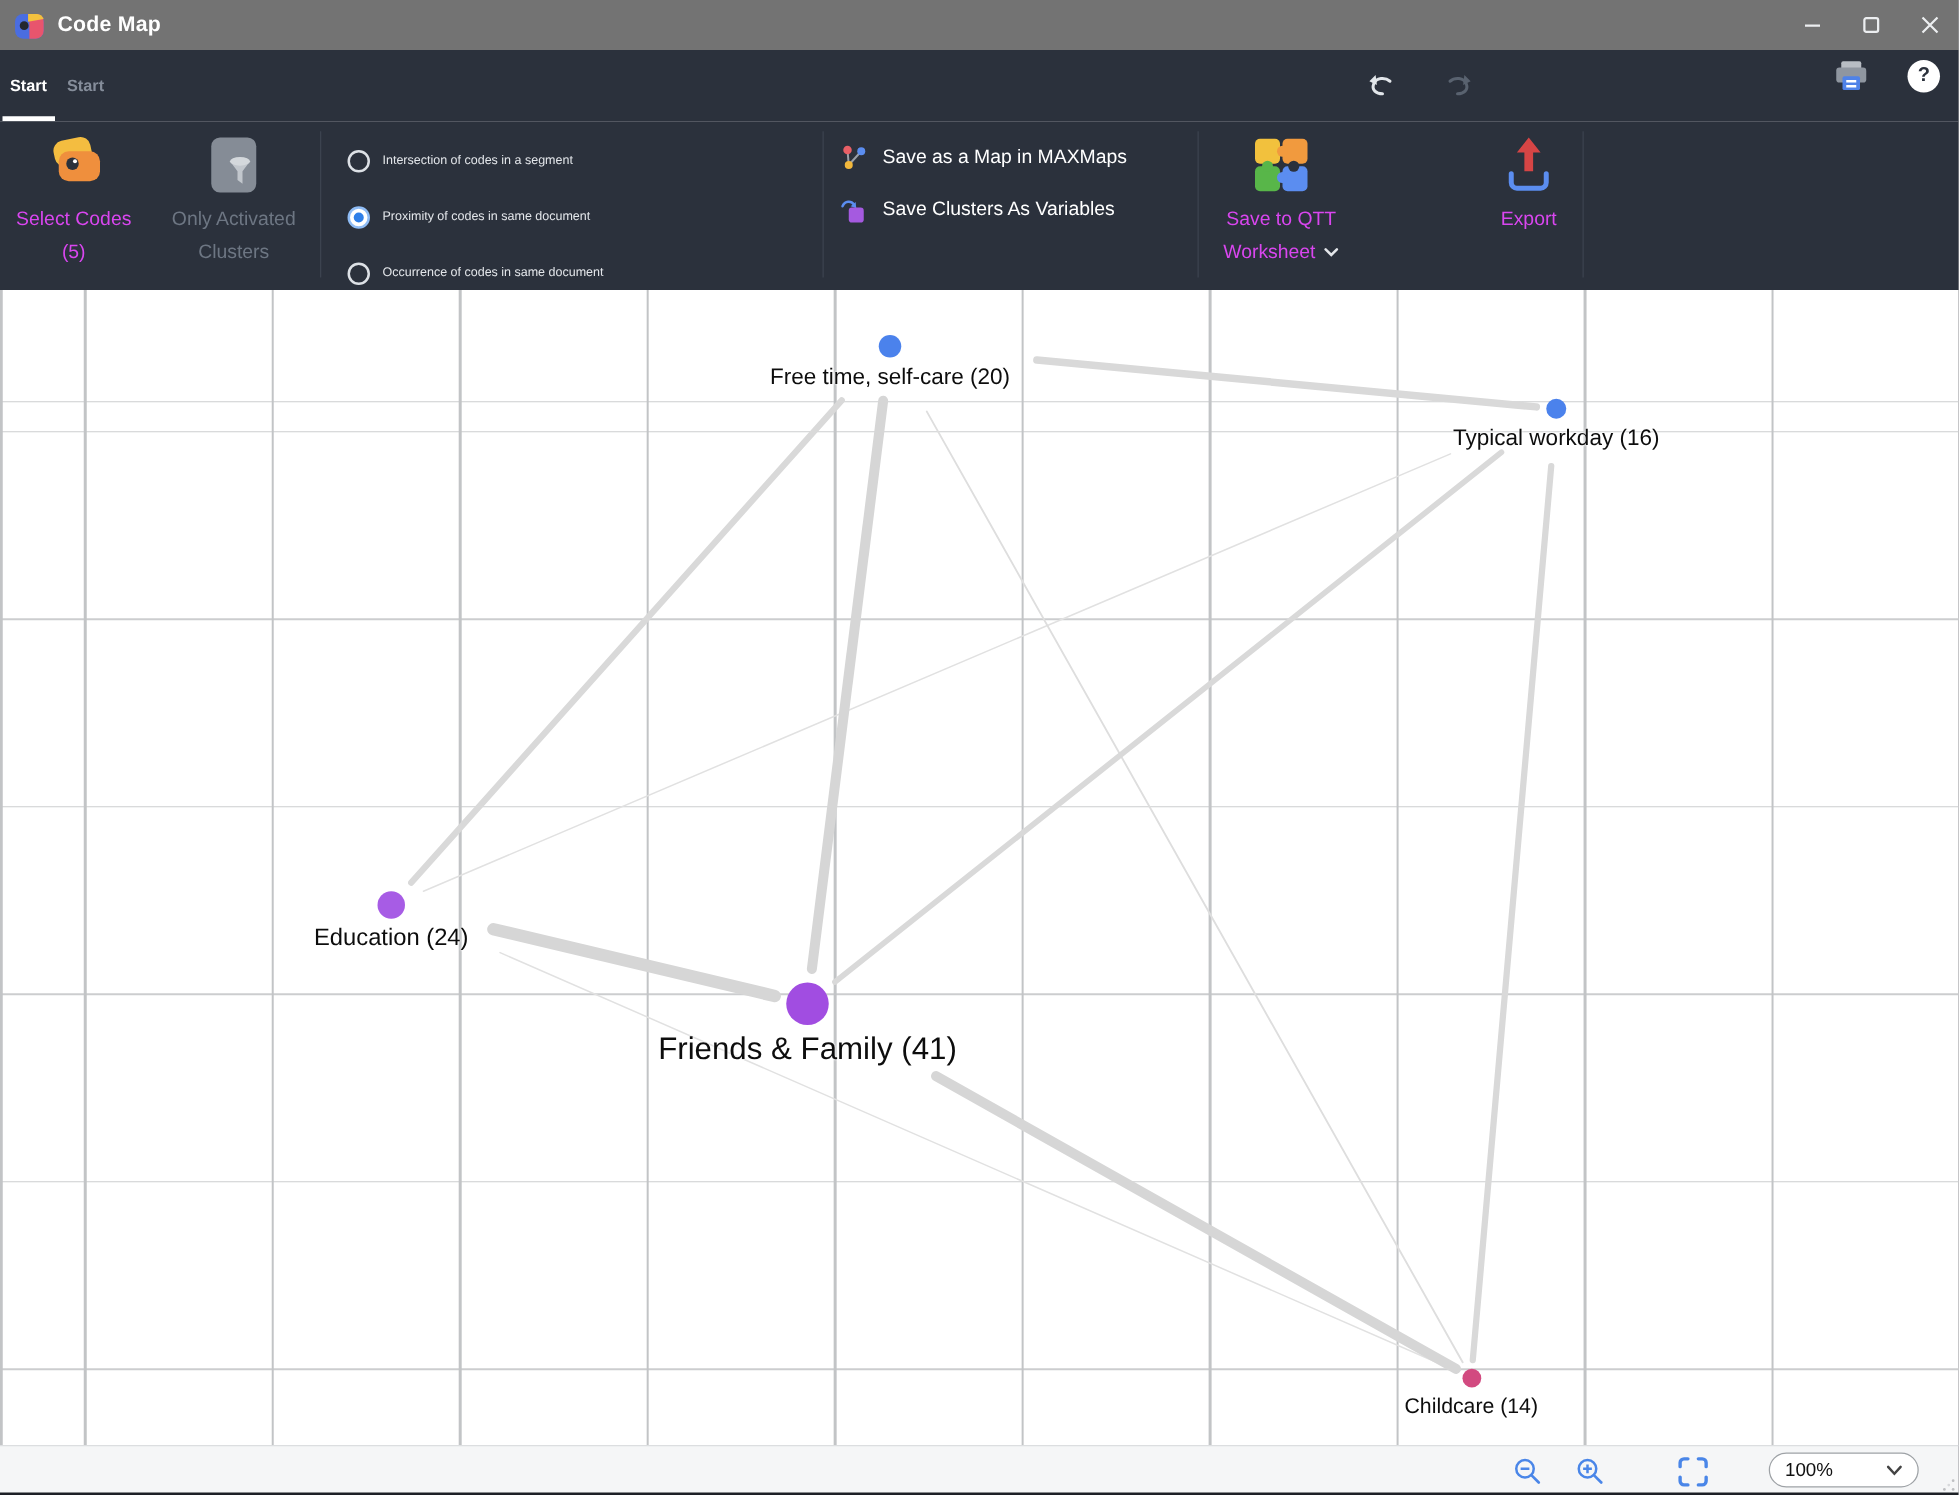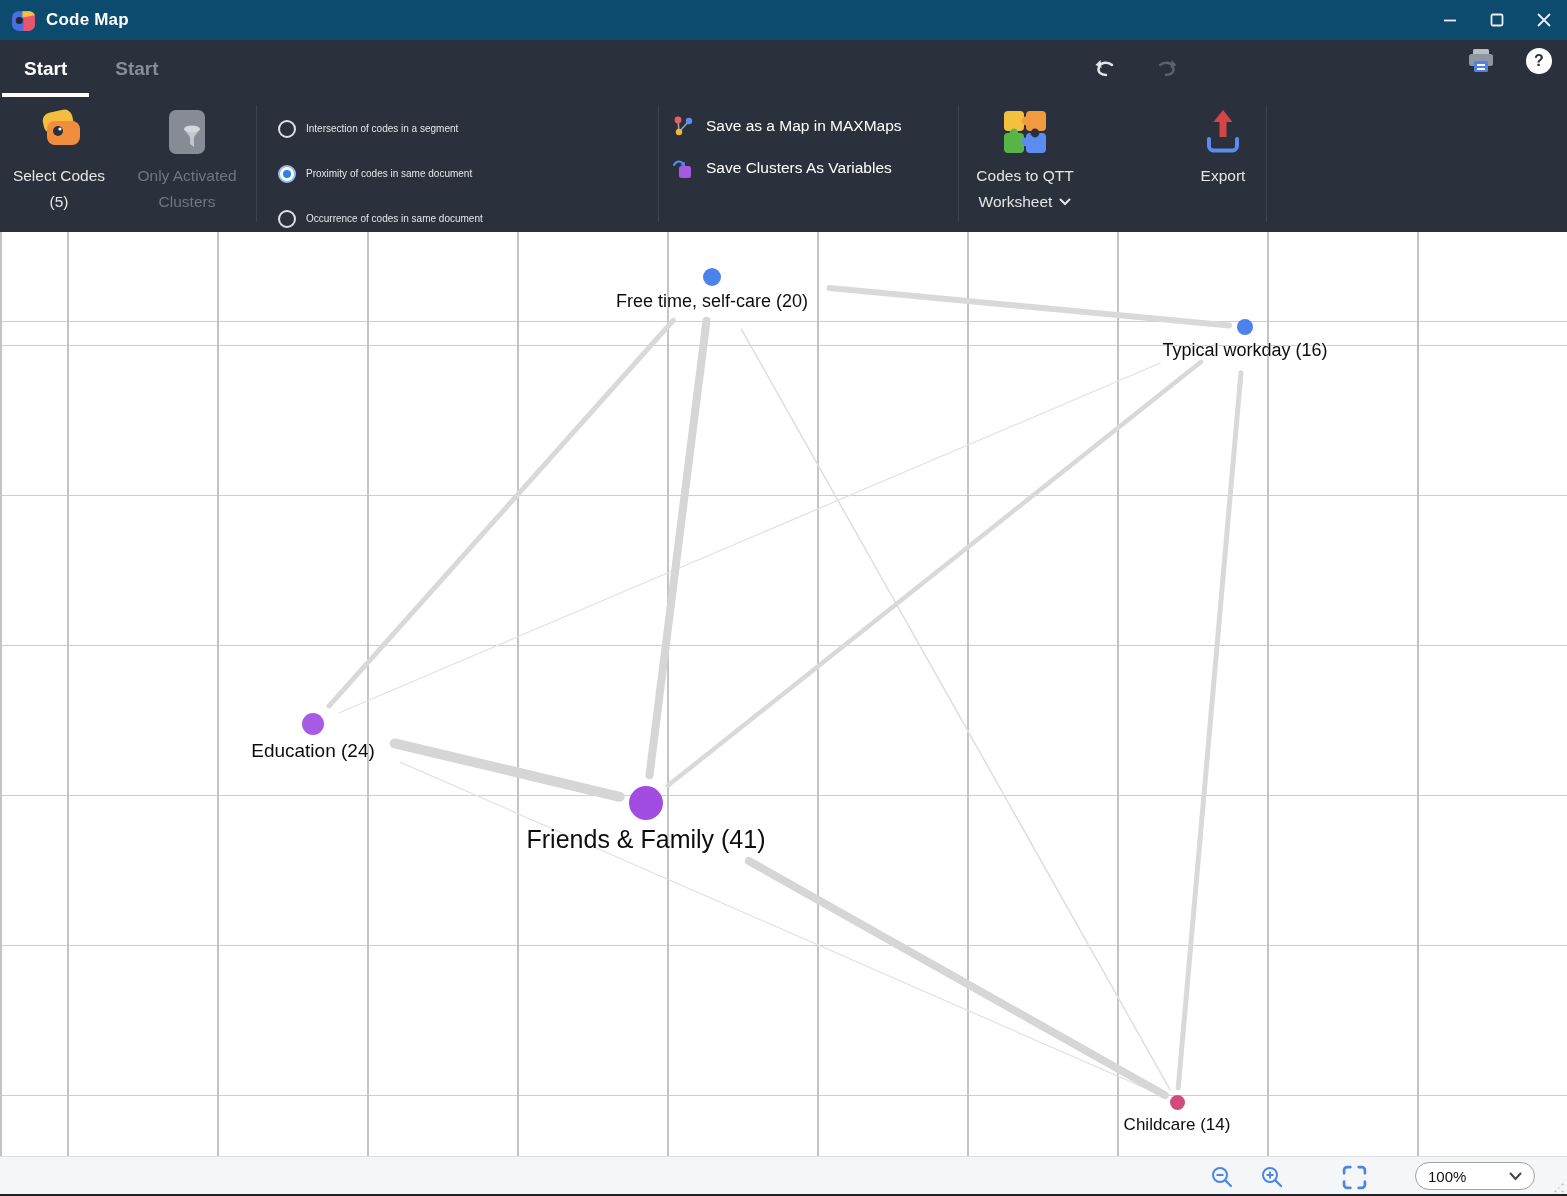--- a/index.html
+++ b/index.html
@@ -1,46 +1,46 @@
 <!DOCTYPE html>
 <html><head>
 <meta charset="utf-8">
 <style>
   html,body{margin:0;padding:0;background:#14161b;font-family:"Liberation Sans","DejaVu Sans",sans-serif;}
   *{box-sizing:border-box;}
   .window{position:relative;width:1567px;height:1196px;overflow:hidden;background:#fff;display:flex;flex-direction:column;}
 
   
-  .titlebar{height:40px;background:#0c4a6e;display:flex;align-items:center;flex:0 0 auto;position:relative;}
+  .titlebar{height:40px;background:#737373;display:flex;align-items:center;flex:0 0 auto;position:relative;}
   .app-logo{width:25px;height:25px;margin-left:11px;flex:0 0 auto;}
   .app-title{color:#fff;font-weight:bold;font-size:17px;margin-left:10px;letter-spacing:.2px;}
   .win-controls{position:absolute;right:0;top:0;height:40px;display:flex;}
   .win-btn{width:47px;height:40px;display:flex;align-items:center;justify-content:center;cursor:default;}
 
   
   .tabrow{height:57px;background:#2b313c;position:relative;display:flex;align-items:center;flex:0 0 auto;}
-  .tab{position:relative;height:57px;display:flex;align-items:center;justify-content:center;padding:0 24px;font-size:19px;cursor:default;}
+  .tab{position:relative;height:57px;display:flex;align-items:center;justify-content:center;padding:0 8px;font-size:13px;cursor:default;}
   .tab.active{color:#fff;font-weight:bold;}
   .tab.inactive{color:#858d9a;font-weight:bold;}
   .tab.active::after{content:"";position:absolute;left:2px;right:2px;bottom:0;height:4px;background:#fff;}
   .history-btn{position:absolute;top:13px;width:32px;height:32px;display:flex;align-items:center;justify-content:center;font-size:24px;line-height:1;}
   .undo{left:1090px;color:#e2e6ea;}
   .redo{left:1150px;color:#59626f;}
   .tab-right-icon{position:absolute;top:7px;width:30px;height:28px;display:flex;align-items:center;justify-content:center;}
   .printer-btn{left:1466px;}
   .help-btn{left:1524px;}
   .help-circle{width:26px;height:26px;border-radius:50%;background:#fff;color:#2b313c;font-weight:bold;font-size:16px;display:flex;align-items:center;justify-content:center;}
 
   
   .ribbon{height:135px;background:#2b313c;position:relative;flex:0 0 auto;}
   .rib-sep{position:absolute;top:8px;bottom:10px;width:1px;background:#3c434f;}
   .sep1{left:256px;} .sep2{left:658px;} .sep3{left:958px;} .sep4{left:1266px;}
   .rib-btn{position:absolute;top:4px;display:flex;flex-direction:column;align-items:center;cursor:default;}
   .rib-icon-box{height:62px;display:flex;align-items:center;justify-content:center;}
-  .rib-label{font-size:15.5px;line-height:26px;color:#e5e5e5;text-align:center;white-space:nowrap;}
+  .rib-label{font-size:15.5px;line-height:26px;color:#d946ef;text-align:center;white-space:nowrap;}
   .rib-btn.disabled .rib-label{color:#6d7683;}
   .select-codes{left:2px;width:114px;}
   .only-activated{left:118px;width:138px;}
   .send-qtt{left:966px;width:118px;}
   .copy-display{left:1092px;width:88px;}
   .export-btn{left:1184px;width:78px;}
   .label-with-chevron{display:flex;align-items:center;gap:7px;}
 
   .radio-group{position:absolute;left:278px;top:9px;display:flex;flex-direction:column;}
   .radio-row{height:45px;display:flex;align-items:center;gap:10px;cursor:default;}
@@ -210,21 +210,21 @@
           <rect x="2" y="2" width="20" height="20" rx="4" fill="#f2c13d"></rect>
           <rect x="24" y="2" width="20" height="20" rx="4" fill="#f19a3e"></rect>
           <rect x="2" y="24" width="20" height="20" rx="4" fill="#58b649"></rect>
           <rect x="24" y="24" width="20" height="20" rx="4" fill="#5b8df0"></rect>
           <circle cx="24" cy="12" r="4.4" fill="#f19a3e"></circle>
           <circle cx="12" cy="24" r="4.4" fill="#58b649"></circle>
           <circle cx="33" cy="24" r="4.4" fill="#2b313c"></circle>
           <circle cx="24" cy="33" r="4.4" fill="#5b8df0"></circle>
         </svg>
       </div>
-      <div class="rib-label">Codes to QTT</div>
+      <div class="rib-label">Save to QTT</div>
       <div class="rib-label label-with-chevron">
         <span>Worksheet</span>
         <svg width="12" height="8" viewBox="0 0 12 8">
             <path d="M1.5 1.5 L6 6 L10.5 1.5" fill="none" stroke="#e3e6ea" stroke-width="2" stroke-linecap="round"></path>
           </svg>
       </div>
     </div>
 
 
     <div class="rib-btn export-btn">

